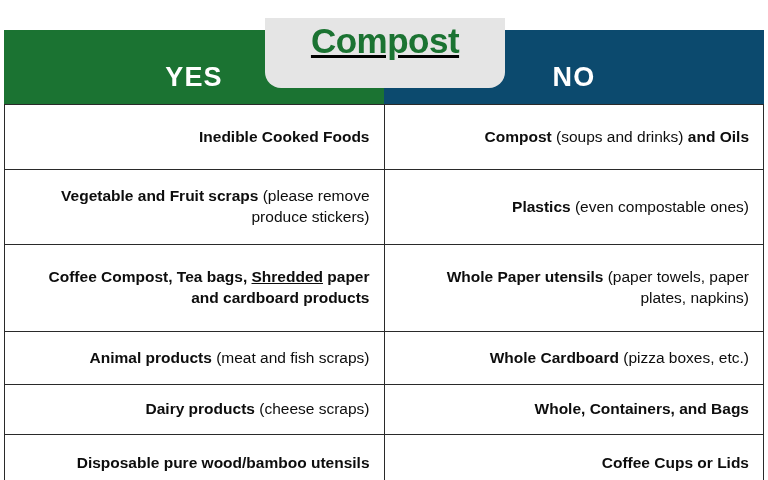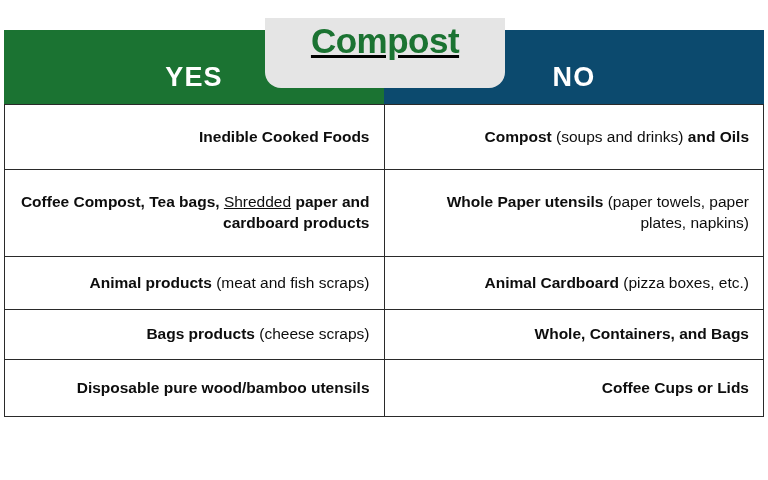--- a/index.html
+++ b/index.html
@@ -103,21 +103,21 @@
 
   .r1 td { height: 44px; }
   .r2 td { height: 54px; }
   .r3 td { height: 66px; }
   .r4 td { height: 32px; padding-left: 29px; }
   .r5 td { height: 29px; }
   .r6 td { height: 36px; }
 
   .b  { font-weight: bold; }
   .n  { font-weight: normal; margin-top: 33px; }
-  .u  { font-weight: normal; text-decoration: underline; }
+  .u  { font-weight: bold; text-decoration: underline; }
 </style>
 </head>
 <body>
 
 <div class="poster">
 
   <div class="header-band">
     <div class="header-half yes" style="background: rgb(27, 115, 50);">
       <span class="header-label">YES</span>
     </div>
@@ -129,30 +129,34 @@
   <div class="title-tab">
     <span class="title-text" style="color: rgb(27, 115, 50);">Compost</span>
   </div>
 
   <table class="table">
     <tbody>
       <tr class="r1">
         <td><span class="b">Inedible Cooked Foods</span></td>
         <td><span class="b">Compost </span><span class="n">(soups and drinks) </span><span class="b">and Oils</span></td>
       </tr>
+      <tr class="r2">
+        <td><span class="b">Vegetable and Fruit scraps </span><span class="n">(please remove produce stickers)</span></td>
+        <td><span class="b">Plastics </span><span class="n">(even compostable ones)</span></td>
+      </tr>
       <tr class="r3">
         <td><span class="b">Coffee Compost, Tea bags, </span><span class="u">Shredded</span><span class="b"> paper and cardboard products</span></td>
         <td><span class="b">Whole Paper utensils </span><span class="n">(paper towels, paper plates, napkins)</span></td>
       </tr>
       <tr class="r4">
         <td><span class="b">Animal products </span><span class="n">(meat and fish scraps)</span></td>
-        <td><span class="b">Animal Cardboard </span><span class="n">(pizza boxes, etc.)</span></td>
+        <td><span class="b">Whole Cardboard </span><span class="n">(pizza boxes, etc.)</span></td>
       </tr>
       <tr class="r5">
-        <td><span class="b">Bags products </span><span class="n">(cheese scraps)</span></td>
+        <td><span class="b">Dairy products </span><span class="n">(cheese scraps)</span></td>
         <td><span class="b">Whole, Containers, and Bags</span></td>
       </tr>
       <tr class="r6">
         <td><span class="b">Disposable pure wood/bamboo utensils</span></td>
         <td><span class="b">Coffee Cups or Lids</span></td>
       </tr>
     </tbody>
   </table>
 
 </div>

